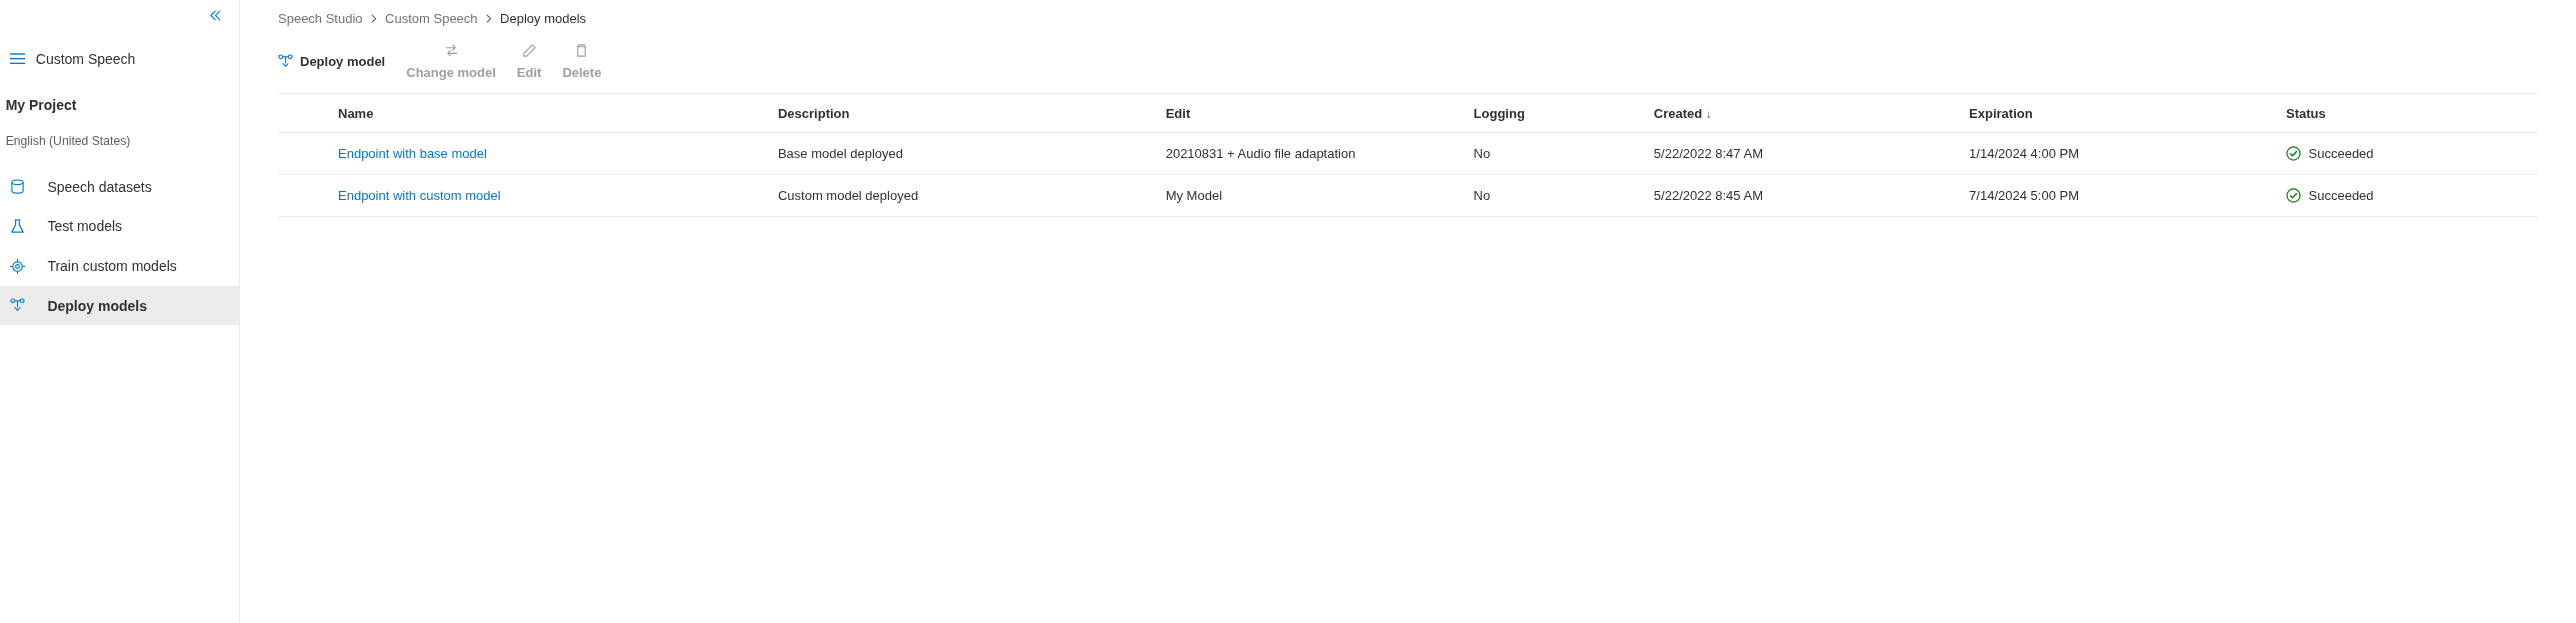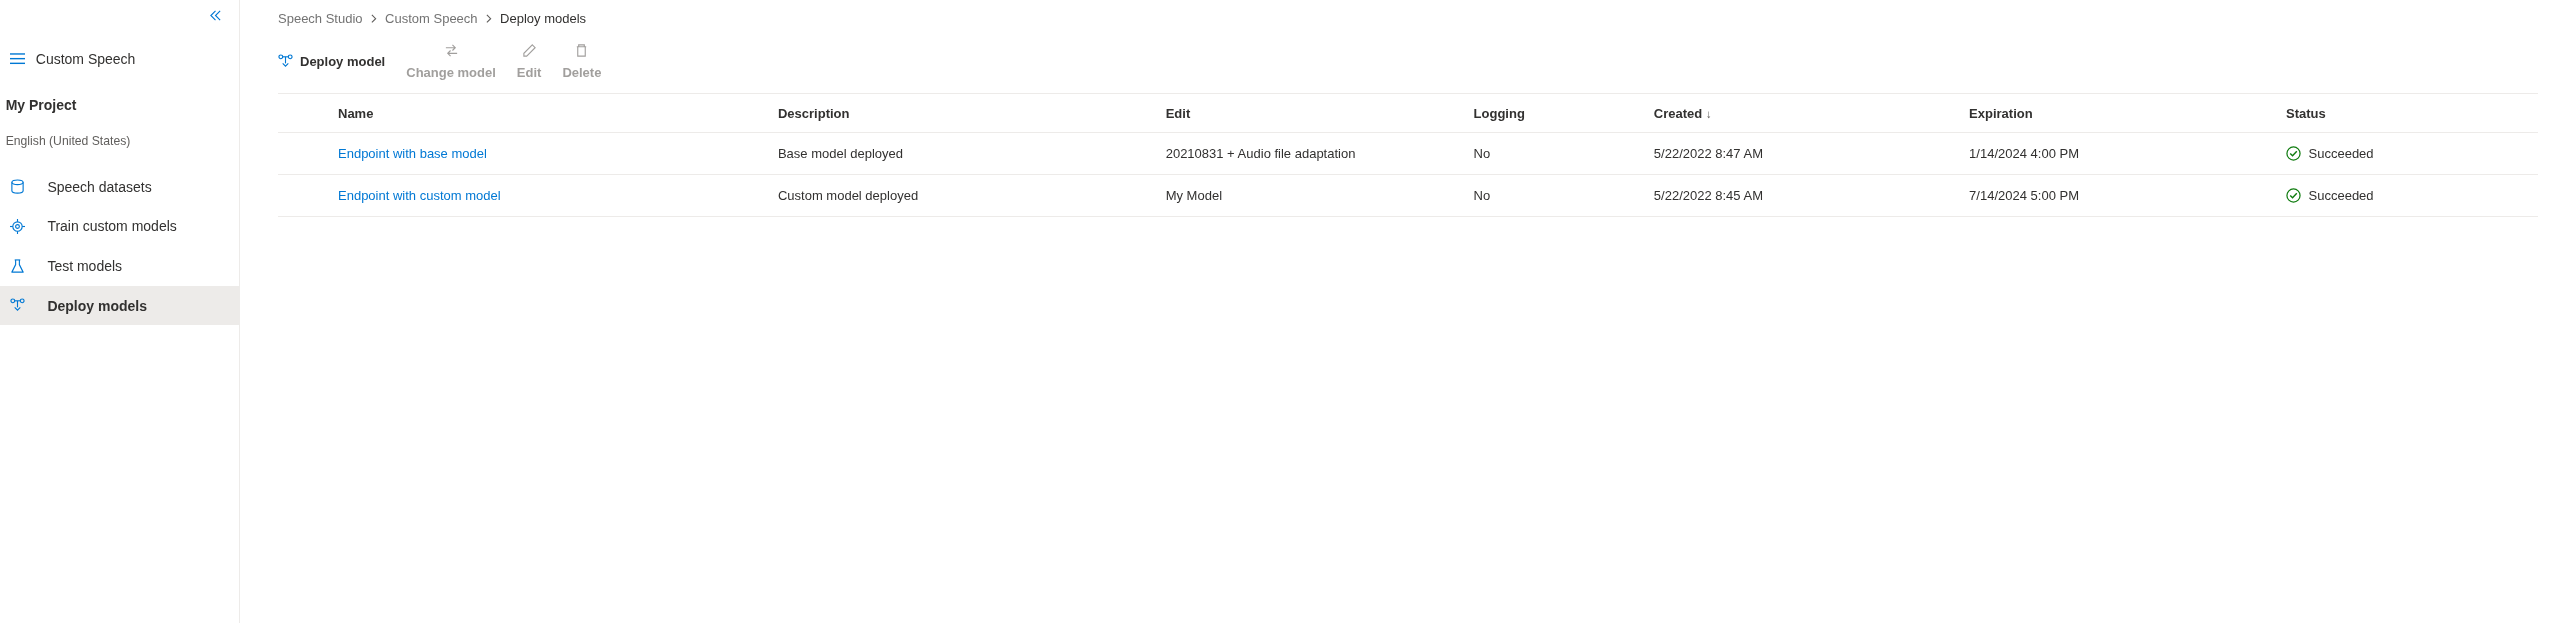--- a/index.html
+++ b/index.html
@@ -227,38 +227,38 @@
         <svg width="15" height="15" viewBox="0 0 16 16">
             <ellipse cx="8" cy="3.5" rx="6" ry="2.5" fill="none" stroke="#0078d4" stroke-width="1.2"></ellipse>
             <path d="M2 3.5 V12.5 C2 13.9 4.7 15 8 15 C11.3 15 14 13.9 14 12.5 V3.5" fill="none" stroke="#0078d4" stroke-width="1.2"></path>
           </svg>
       </span>
       <span>Speech datasets</span>
     </div>
     <div class="nav-item">
       <span class="icon">
         <svg width="15" height="15" viewBox="0 0 16 16">
+            <path d="M6 1 L6 6 L2 14 L14 14 L10 6 L10 1" fill="none" stroke="#0078d4" stroke-width="1.2" stroke-linejoin="round"></path>
+            <line x1="5" y1="1" x2="11" y2="1" stroke="#0078d4" stroke-width="1.2"></line>
+          </svg>
+      </span>
+      <span>Test models</span>
+    </div>
+    <div class="nav-item">
+      <span class="icon">
+        <svg width="15" height="15" viewBox="0 0 16 16">
             <circle cx="8" cy="8" r="5" fill="none" stroke="#0078d4" stroke-width="1.2"></circle>
             <circle cx="8" cy="8" r="2" fill="none" stroke="#0078d4" stroke-width="1.2"></circle>
             <line x1="8" y1="0" x2="8" y2="3" stroke="#0078d4" stroke-width="1.2"></line>
             <line x1="8" y1="13" x2="8" y2="16" stroke="#0078d4" stroke-width="1.2"></line>
             <line x1="0" y1="8" x2="3" y2="8" stroke="#0078d4" stroke-width="1.2"></line>
             <line x1="13" y1="8" x2="16" y2="8" stroke="#0078d4" stroke-width="1.2"></line>
           </svg>
       </span>
       <span>Train custom models</span>
-    </div>
-    <div class="nav-item">
-      <span class="icon">
-        <svg width="15" height="15" viewBox="0 0 16 16">
-            <path d="M6 1 L6 6 L2 14 L14 14 L10 6 L10 1" fill="none" stroke="#0078d4" stroke-width="1.2" stroke-linejoin="round"></path>
-            <line x1="5" y1="1" x2="11" y2="1" stroke="#0078d4" stroke-width="1.2"></line>
-          </svg>
-      </span>
-      <span>Test models</span>
     </div>
     <div class="nav-item active">
       <span class="icon">
         <svg width="15" height="15" viewBox="0 0 16 16">
             <circle cx="3" cy="3" r="2" fill="none" stroke="#0078d4" stroke-width="1.2"></circle>
             <circle cx="13" cy="3" r="2" fill="none" stroke="#0078d4" stroke-width="1.2"></circle>
             <path d="M5 3 L11 3" stroke="#0078d4" stroke-width="1.2"></path>
             <path d="M8 3 L8 10" stroke="#0078d4" stroke-width="1.2"></path>
             <path d="M5 10 L8 13 L11 10" fill="none" stroke="#0078d4" stroke-width="1.2"></path>
           </svg>

